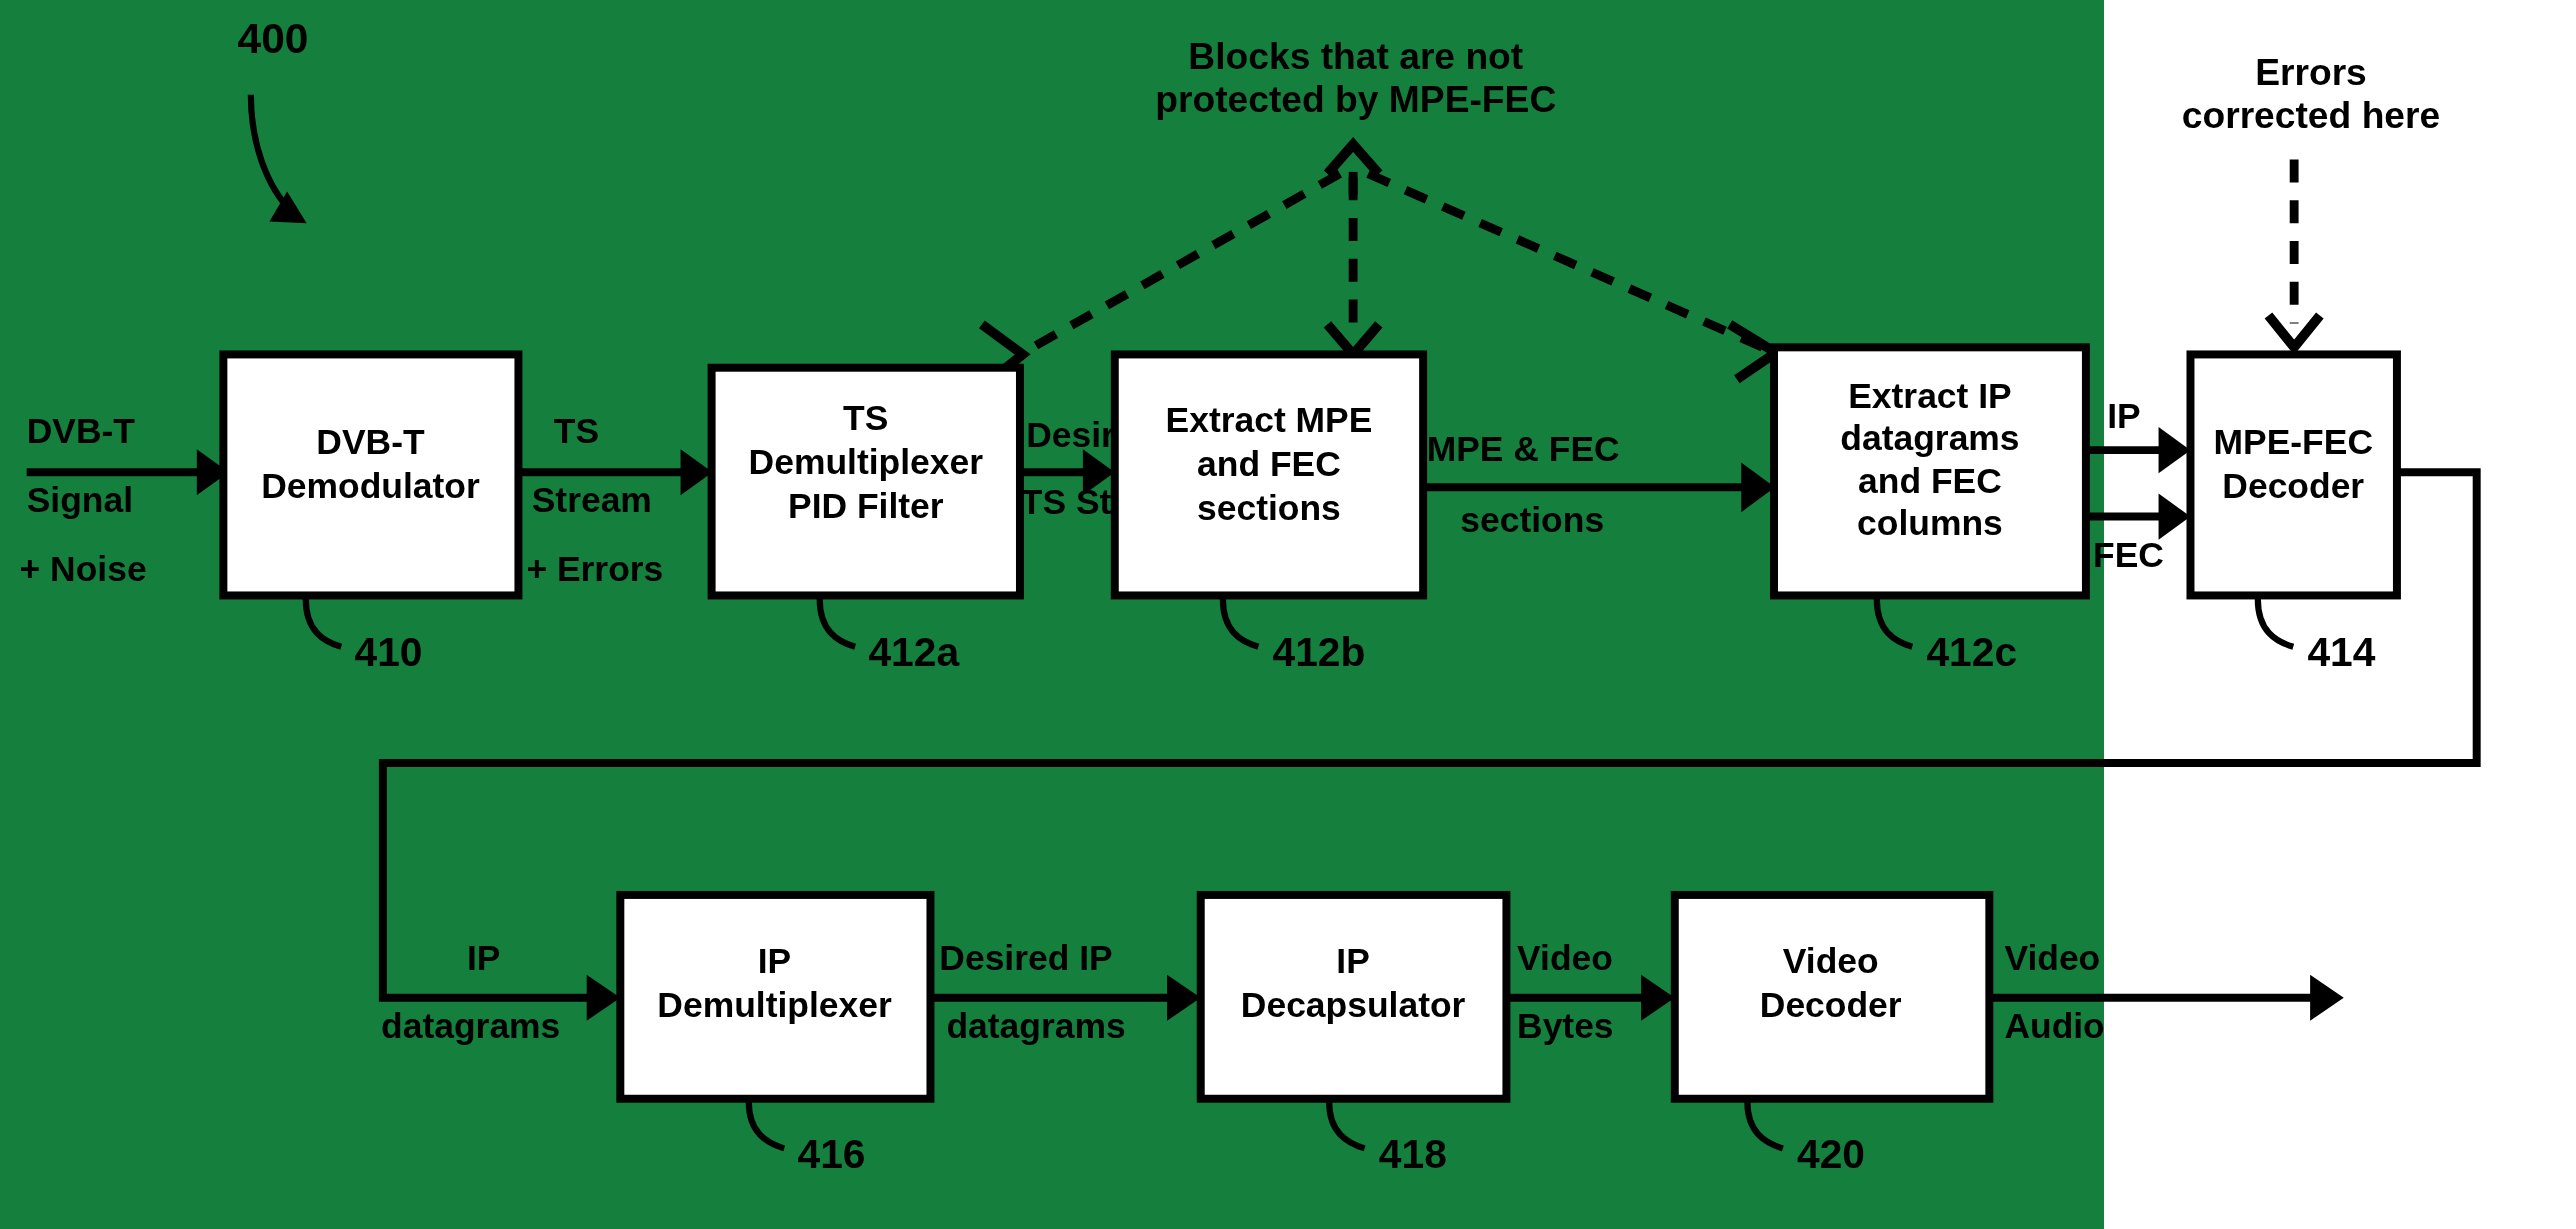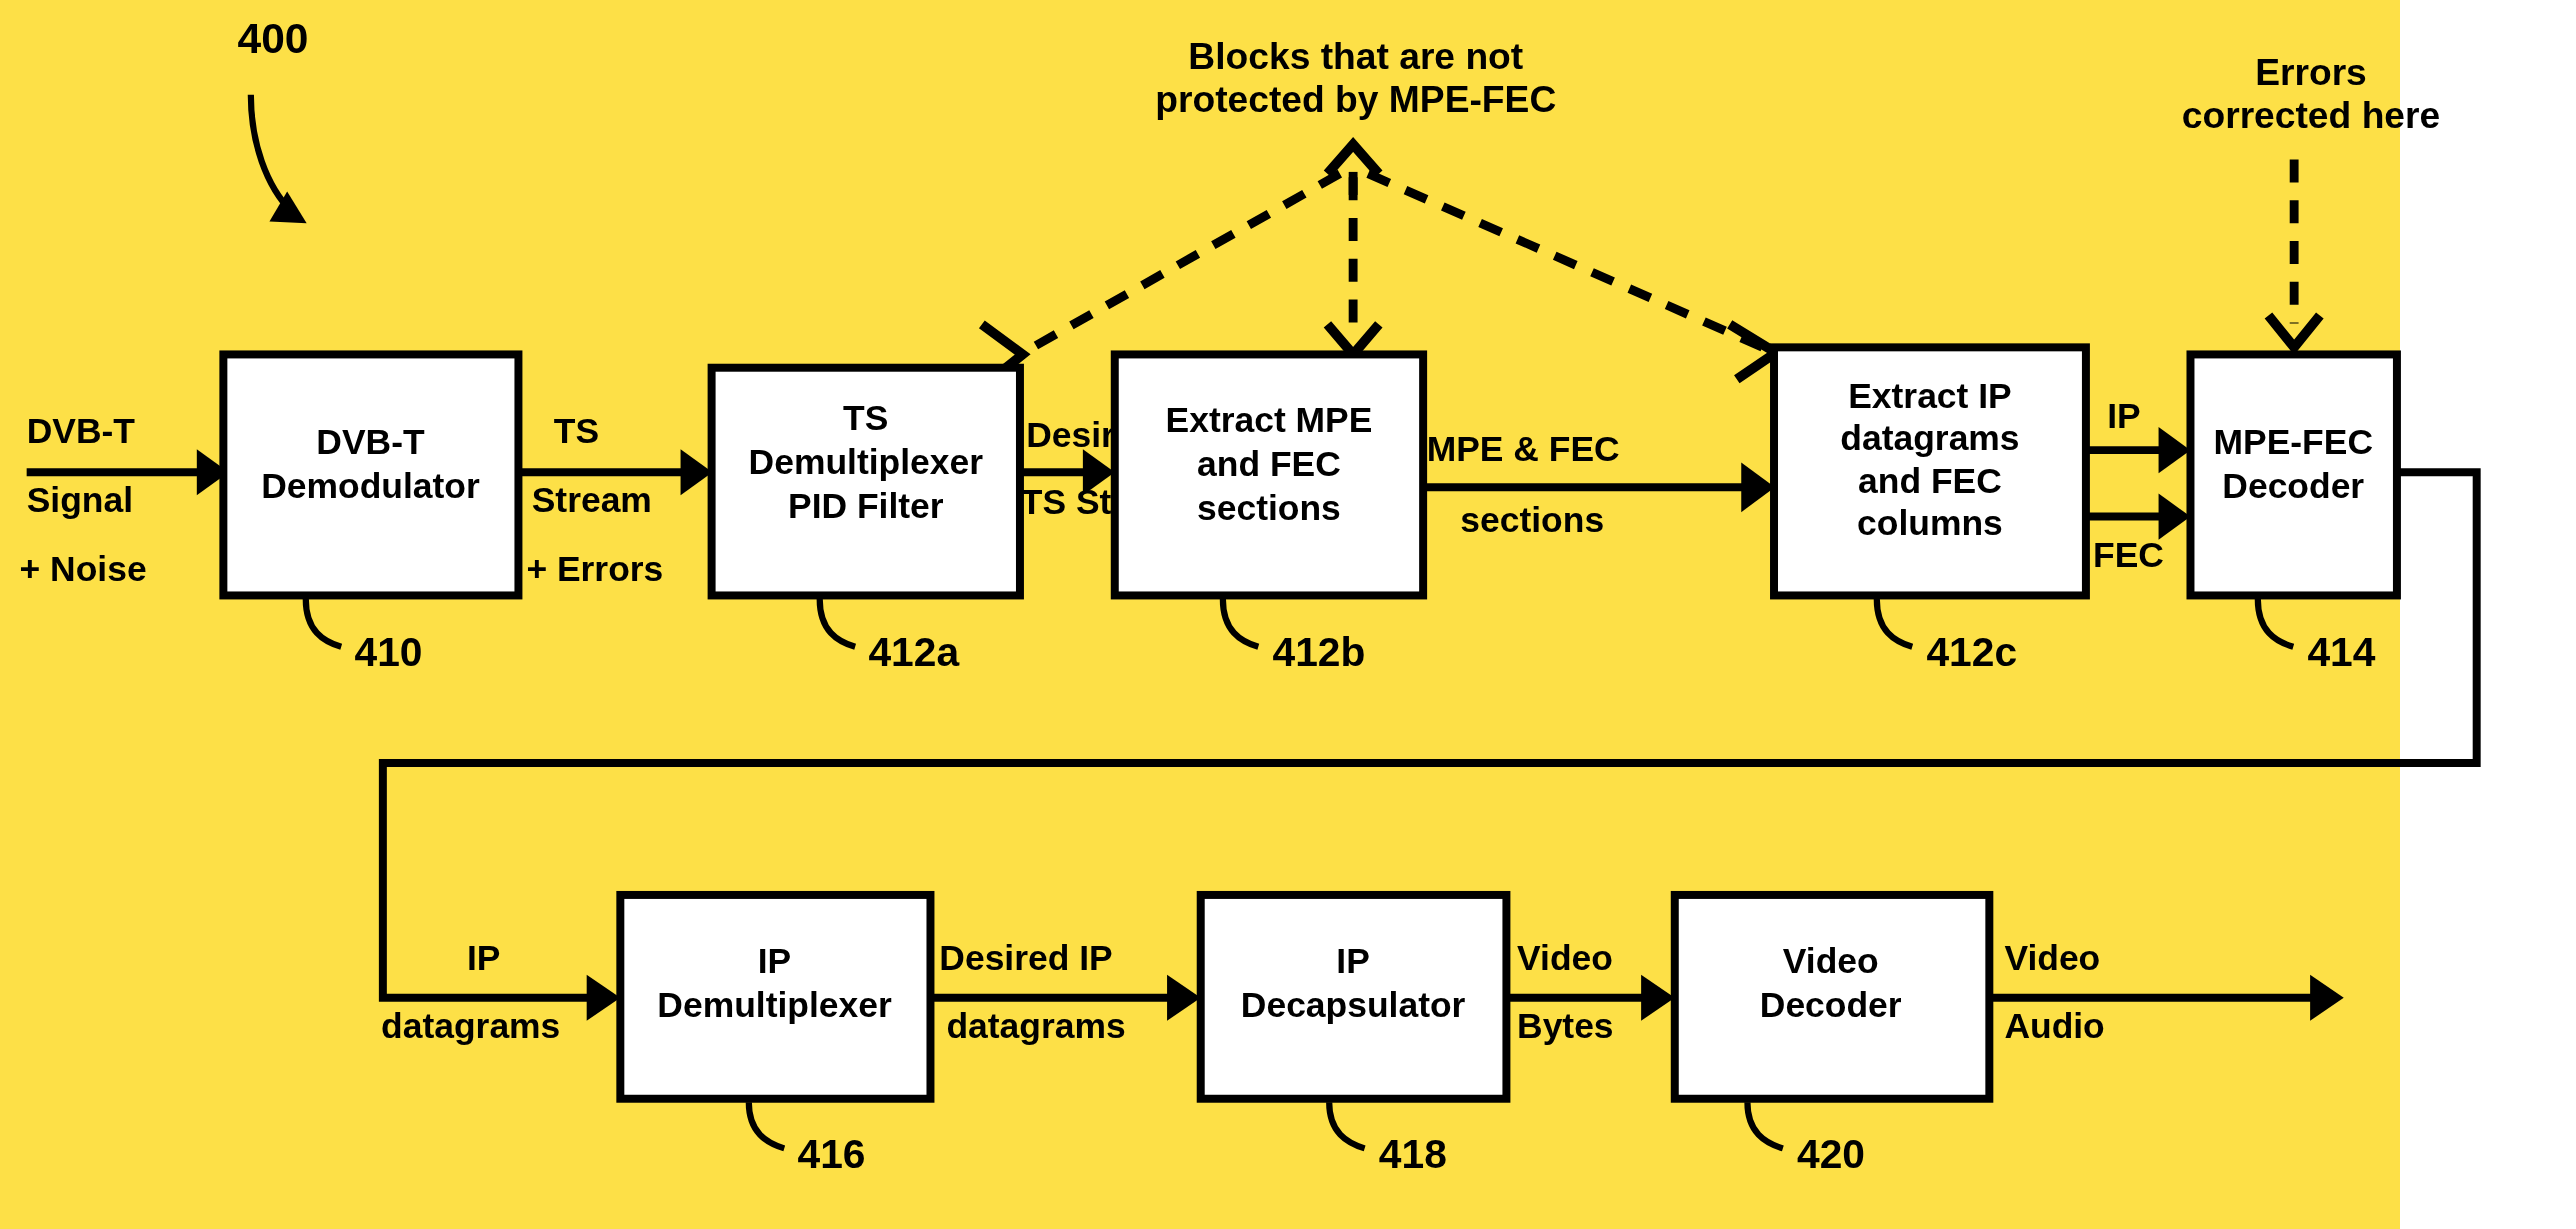--- a/index.html
+++ b/index.html
@@ -1,18 +1,18 @@
 <!DOCTYPE html>
 <html style="font-size:14px"><head>
 <meta charset="utf-8">
 <style>
   html,body{margin:0;padding:0;background:#ffffff;}
   body{width:2576px;height:1229px;overflow:hidden;
        font-family:"Liberation Sans",sans-serif;}
-  #stage{position:relative;width:2400px;height:1229px;background:#fde047;}
+  #stage{position:relative;width:2104px;height:1229px;background:#15803d;}
   svg#diagram{position:absolute;inset:0;width:2576px;height:1229px;}
   .blk{fill:#ffffff;stroke:#000000;stroke-width:9;}
   .ln{stroke:#000000;stroke-width:9;fill:none;stroke-linecap:butt;}
   .ln-thin{stroke:#000000;stroke-width:7;fill:none;}
   .dash{stroke:#000000;stroke-width:10;fill:none;stroke-dasharray:26 20;stroke-linecap:butt;}
   .ahead{fill:#000000;}
   .vahead{fill:none;stroke:#000000;stroke-width:11;stroke-linecap:butt;stroke-linejoin:miter;}
   text{font-family:"Liberation Sans",sans-serif;font-weight:bold;fill:#000000;}
   .t-blk{font-size:40px;}
   .t-edge{font-size:40px;}

